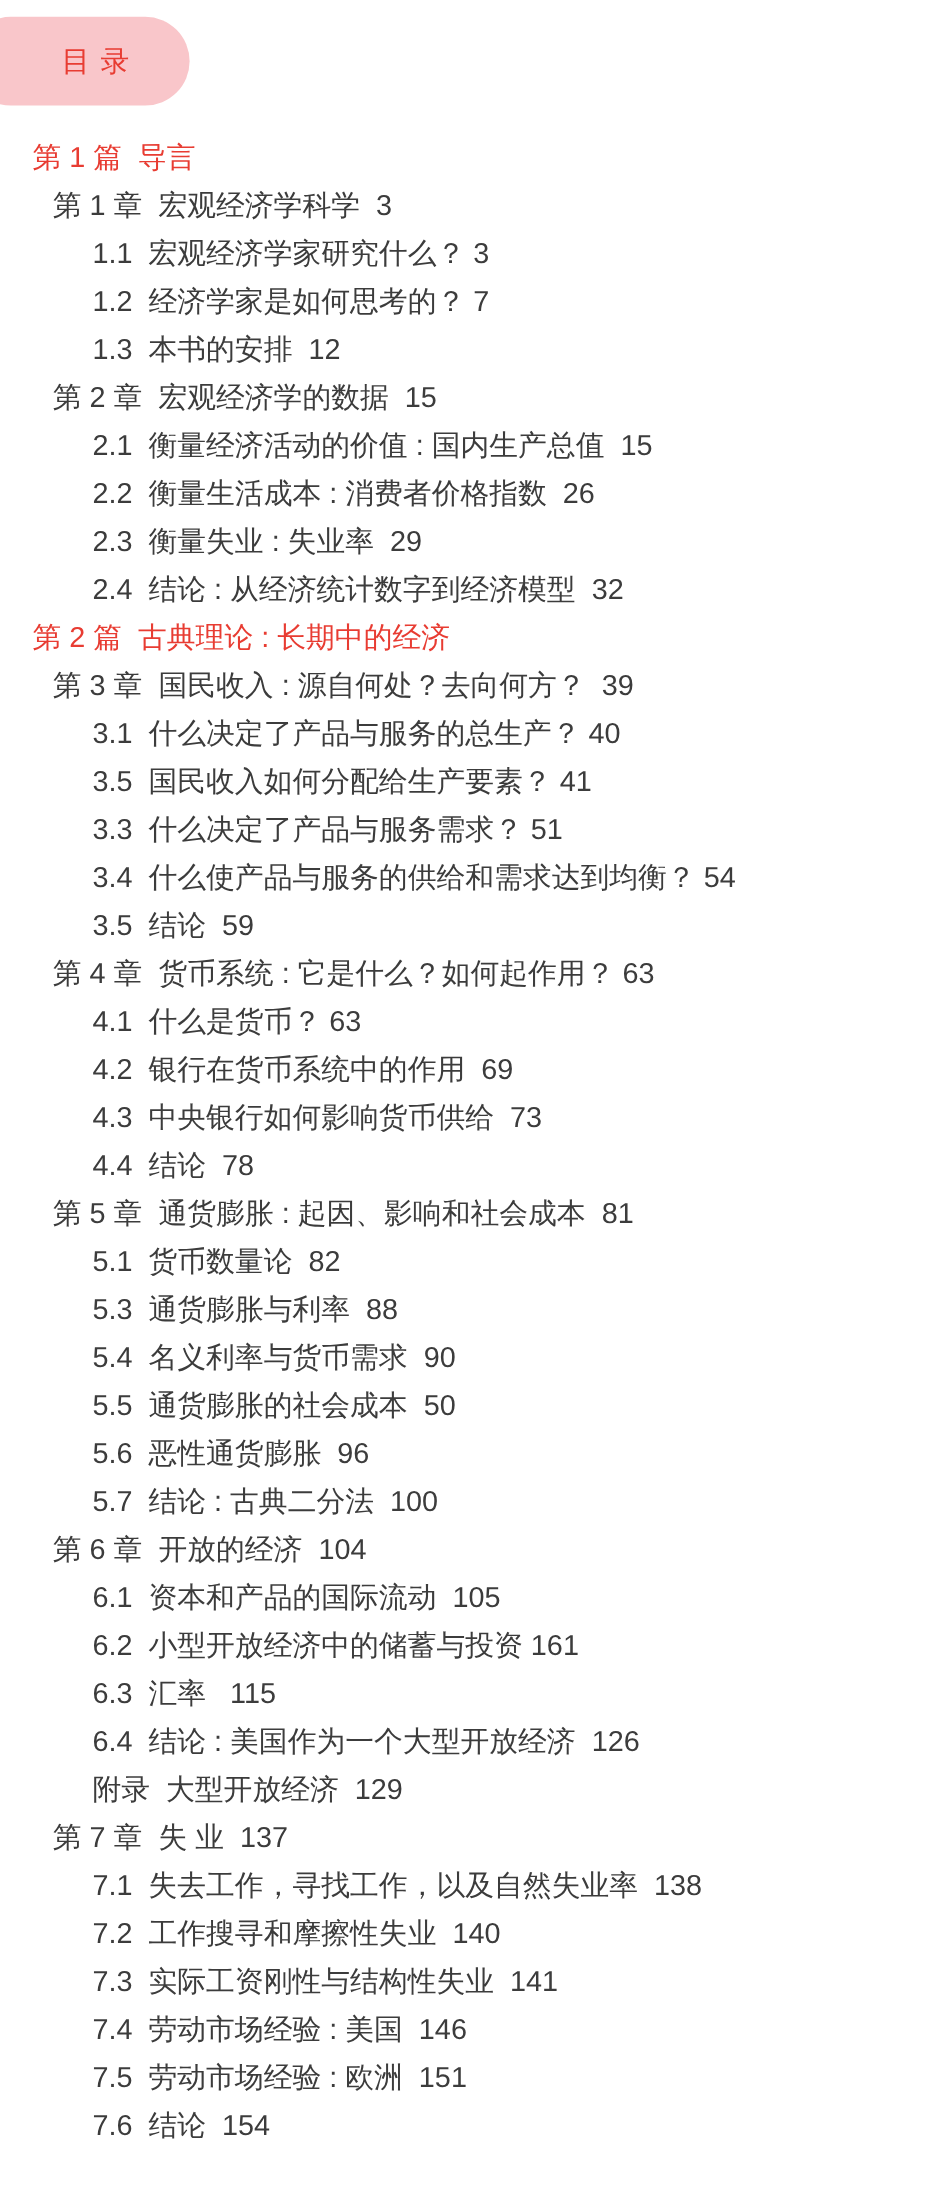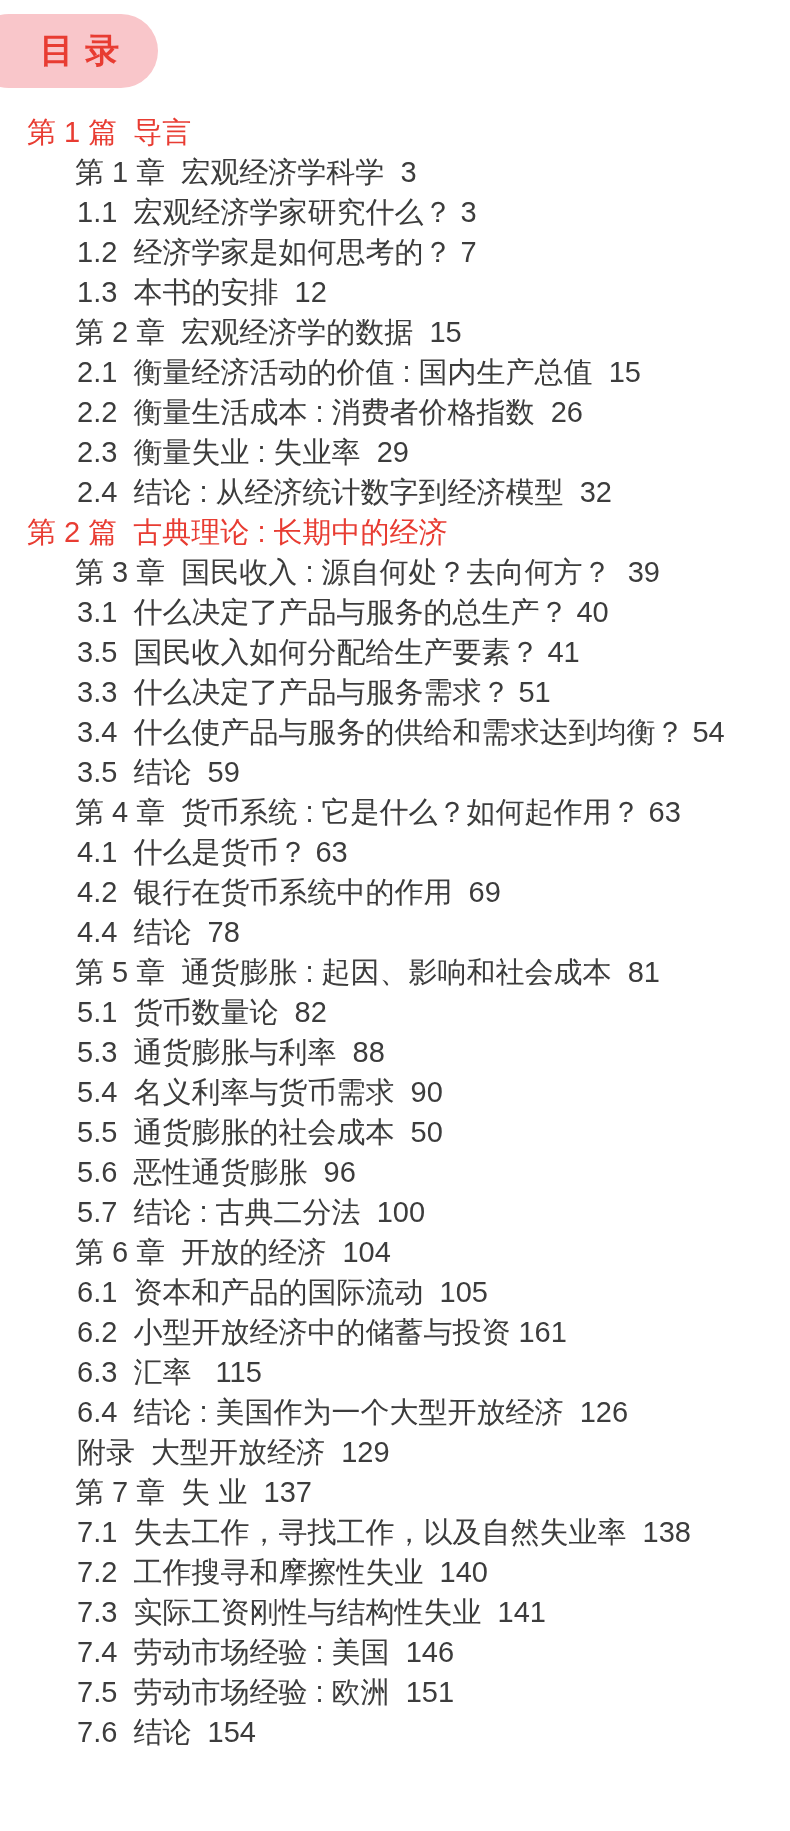--- a/index.html
+++ b/index.html
@@ -28,46 +28,46 @@
     width: 186px;
     height: 74px;
     background: var(--badge-bg);
     border-radius: 37px;
     display: flex;
     align-items: center;
     justify-content: center;
   }
   .badge-text {
     color: var(--accent);
-    font-size: 34px;
-    font-weight: bold;
+    font-size: 24px;
+    font-weight: normal;
     white-space: pre;
     padding-left: 30px;
     letter-spacing: 1px;
   }
   .toc {
     position: absolute;
     top: 112px;
     left: 0;
     width: 100%;
   }
   .row {
     height: 40px;
     line-height: 40px;
-    font-size: 29px;
+    font-size: 24px;
     color: var(--text);
     white-space: pre;
     overflow: visible;
   }
   .row.part {
     padding-left: 27px;
     color: var(--accent);
   }
   .row.chapter {
-    padding-left: 75px;
+    padding-left: 44px;
   }
   .row.section {
     padding-left: 77px;
   }
 </style>
 </head>
 <body>
 
 <div class="page">
   <div class="badge">
@@ -87,20 +87,21 @@
       <div class="row part">第 2 篇  古典理论 : 长期中的经济</div>
       <div class="row chapter">第 3 章  国民收入 : 源自何处？去向何方？  39</div>
       <div class="row section">3.1  什么决定了产品与服务的总生产？ 40</div>
       <div class="row section">3.5  国民收入如何分配给生产要素？ 41</div>
       <div class="row section">3.3  什么决定了产品与服务需求？ 51</div>
       <div class="row section">3.4  什么使产品与服务的供给和需求达到均衡？ 54</div>
       <div class="row section">3.5  结论  59</div>
       <div class="row chapter">第 4 章  货币系统 : 它是什么？如何起作用？ 63</div>
       <div class="row section">4.1  什么是货币？ 63</div>
       <div class="row section">4.2  银行在货币系统中的作用  69</div>
+      <div class="row section">4.3  中央银行如何影响货币供给  73</div>
       <div class="row section">4.4  结论  78</div>
       <div class="row chapter">第 5 章  通货膨胀 : 起因、影响和社会成本  81</div>
       <div class="row section">5.1  货币数量论  82</div>
       <div class="row section">5.3  通货膨胀与利率  88</div>
       <div class="row section">5.4  名义利率与货币需求  90</div>
       <div class="row section">5.5  通货膨胀的社会成本  50</div>
       <div class="row section">5.6  恶性通货膨胀  96</div>
       <div class="row section">5.7  结论 : 古典二分法  100</div>
       <div class="row chapter">第 6 章  开放的经济  104</div>
       <div class="row section">6.1  资本和产品的国际流动  105</div>

